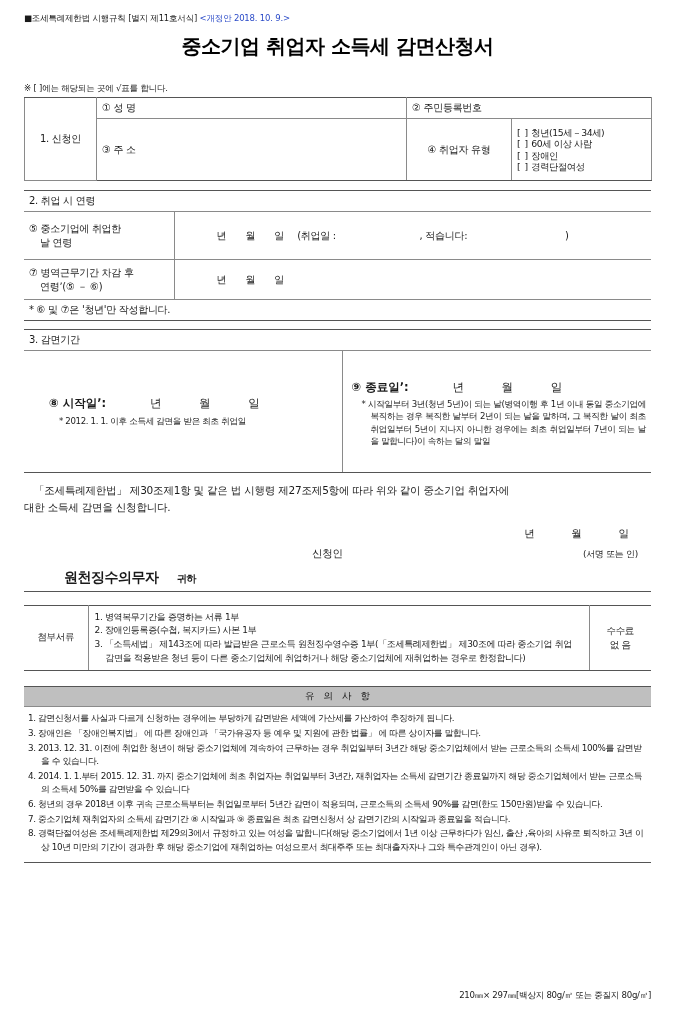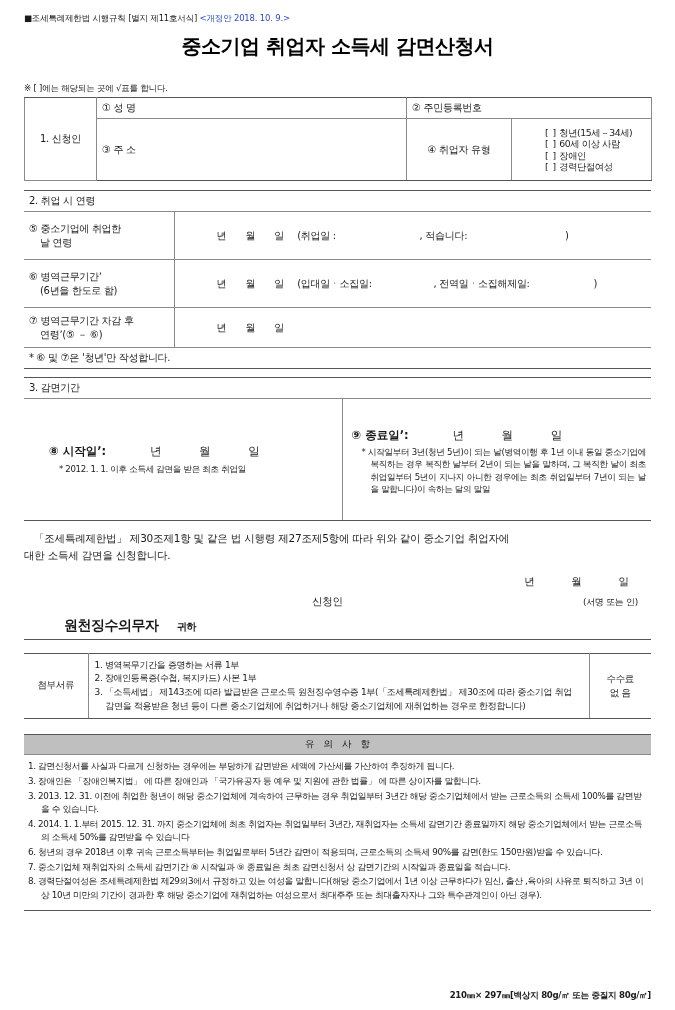--- a/index.html
+++ b/index.html
@@ -61,21 +61,21 @@
     border-bottom: none;
   }
 
   .ctr { text-align: center; }
   .mid { vertical-align: middle; }
   .top { vertical-align: top; }
 
   .applicant-cell { text-align: center; font-size: 11.5px; letter-spacing: 0px; }
 
   .typelist { font-size: 9.3px; line-height: 1.22; letter-spacing: -0.4px; }
-  .typelist div { white-space: nowrap; margin-left: 28px; }
+  .typelist div { white-space: nowrap; }
   .brk { letter-spacing: 0.5px; }
 
   .ymd { letter-spacing: 0px; }
   .ymd .g { display: inline-block; width: 26px; }
   .ymd .g2 { display: inline-block; width: 20px; }
 
   .sub-note {
     font-size: 9px;
     letter-spacing: -0.3px;
     padding-left: 14px;
@@ -158,21 +158,20 @@
     text-indent: -13px;
     margin-bottom: 1px;
   }
 
   .paper-note {
     position: absolute;
     right: 24px;
     bottom: 8px;
     font-size: 8.6px;
     letter-spacing: -0.3px;
-    font-weight: bold;
   }
 </style>
 </head>
 <body>
 
 <div class="page">
 
   <div class="form-ref">
     <span>■조세특례제한법 시행규칙 [별지 제11호서식]</span>
     <span class="rev">&lt;개정안 2018. 10. 9.&gt;</span>
@@ -231,36 +230,20 @@
         <span class="indent">날 연령</span>
       </td>
       <td class="nob-r ymd" style="padding-left:42px">
         <span class="g">년</span>
         <span class="g">월</span>
         <span class="g2">일</span>
         <span>(취업일 :</span>
         <span style="display:inline-block;width:78px"></span>
         <span>, 적습니다:</span>
         <span style="display:inline-block;width:92px"></span>
-        <span>)</span>
-      </td>
-    </tr>
-    <tr>
-      <td class="label2 nob-l" style="height:48px">
-        <span>⑥ 병역근무기간ʼ</span>
-        <span class="indent">(6년을 한도로 함)</span>
-      </td>
-      <td class="nob-r ymd" style="padding-left:42px">
-        <span class="g">년</span>
-        <span class="g">월</span>
-        <span class="g2">일</span>
-        <span>(입대일ㆍ소집일:</span>
-        <span style="display:inline-block;width:56px"></span>
-        <span>, 전역일ㆍ소집해제일:</span>
-        <span style="display:inline-block;width:58px"></span>
         <span>)</span>
       </td>
     </tr>
     <tr>
       <td class="label2 nob-l" style="height:40px">
         <span>⑦ 병역근무기간 차감 후</span>
         <span class="indent">연령ʼ(⑤ － ⑥)</span>
       </td>
       <td class="nob-r ymd" style="padding-left:42px">
         <span class="g">년</span>

